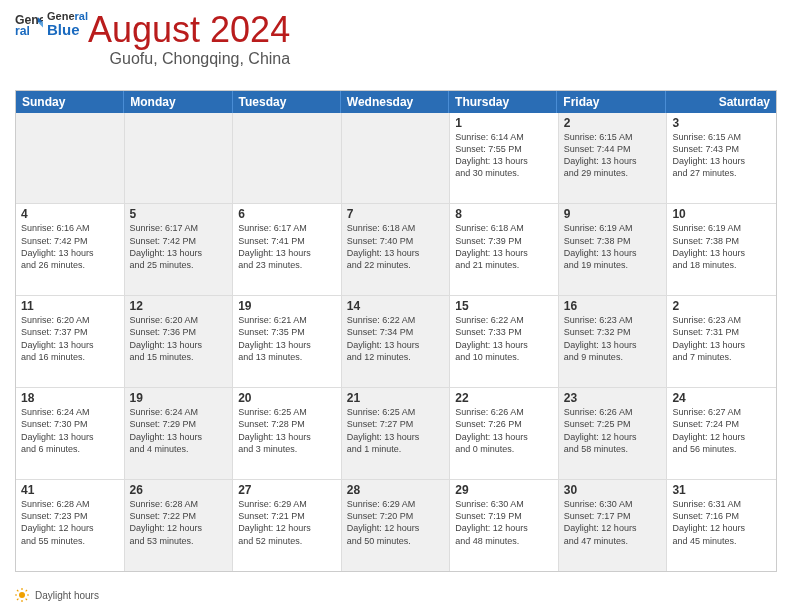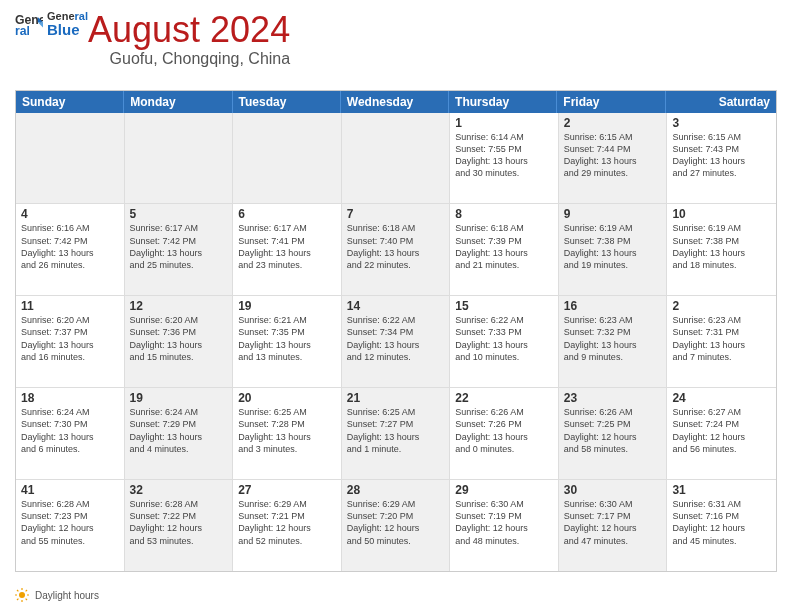--- a/index.html
+++ b/index.html
@@ -325,21 +325,21 @@
         </div>
         <div class="cal-week">
           <div class="cal-cell">
             <div class="day-number">41</div>
             <div class="day-info" style="white-space: pre-line;">Sunrise: 6:28 AM
 Sunset: 7:23 PM
 Daylight: 12 hours
 and 55 minutes.</div>
           </div>
           <div class="cal-cell shaded">
-            <div class="day-number">32</div>
+            <div class="day-number">26</div>
             <div class="day-info" style="white-space: pre-line;">Sunrise: 6:28 AM
 Sunset: 7:22 PM
 Daylight: 12 hours
 and 53 minutes.</div>
           </div>
           <div class="cal-cell">
             <div class="day-number">27</div>
             <div class="day-info" style="white-space: pre-line;">Sunrise: 6:29 AM
 Sunset: 7:21 PM
 Daylight: 12 hours

